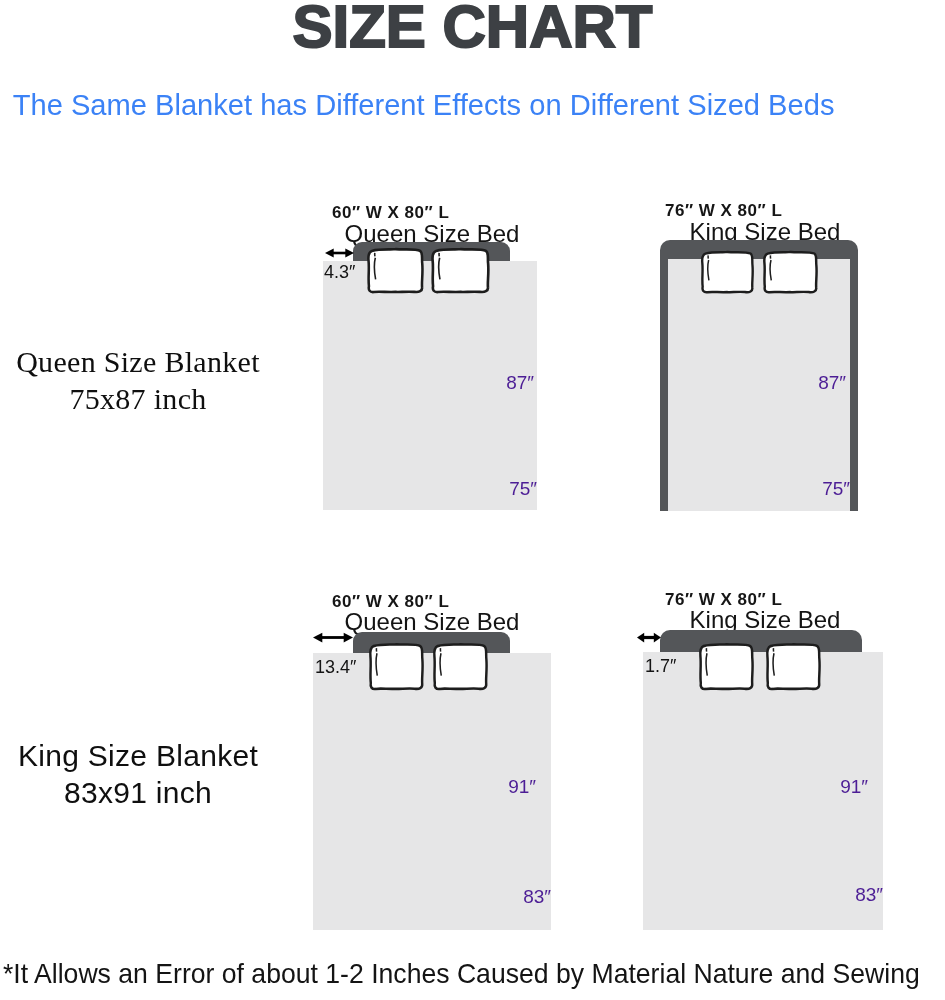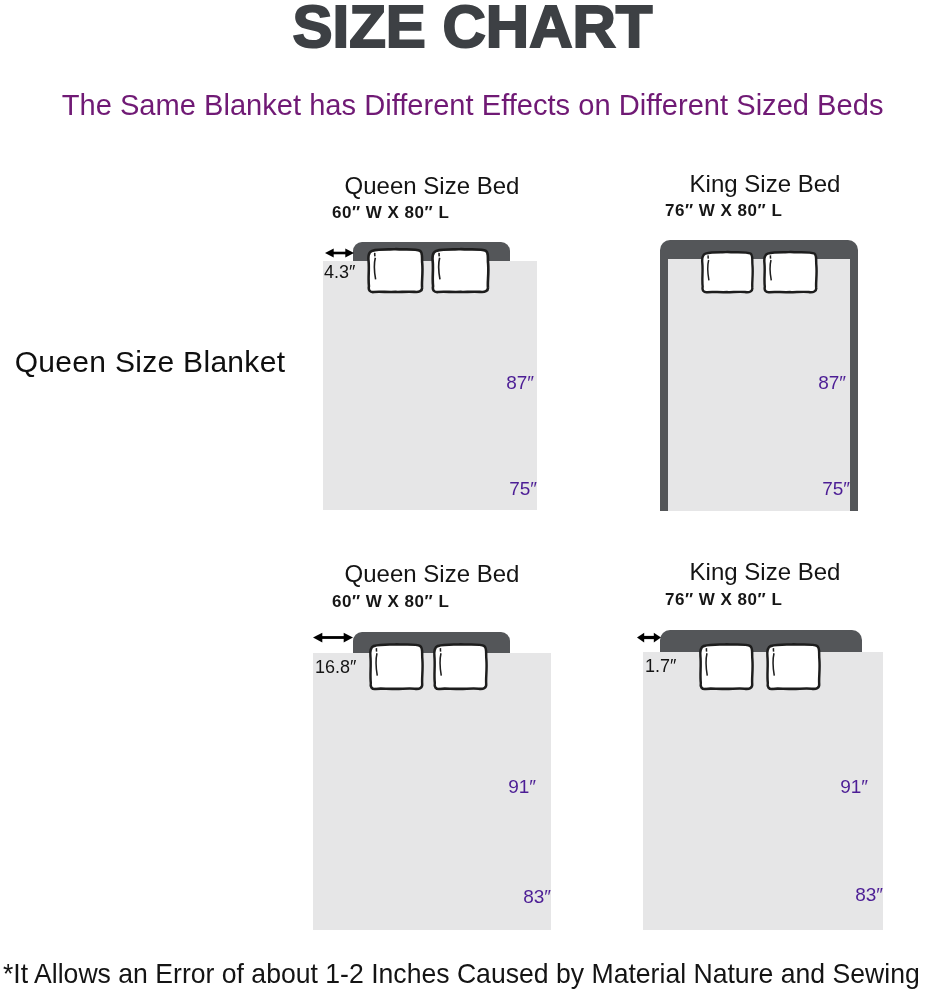--- a/index.html
+++ b/index.html
@@ -8,25 +8,25 @@
     font-family:"Liberation Sans","DejaVu Sans",sans-serif;color:var(--text,#111);border-radius:20px;
   }
   .abs{position:absolute;}
   .page-title{
     left:0;top:-8px;width:945px;text-align:center;
     font-size:60px;font-weight:bold;letter-spacing:0px;
     color:var(--title,#3d4044);
     -webkit-text-stroke:2px var(--title,#3d4044);
   }
   .subtitle{
-    left:0;top:88px;width:945px;text-align:center;
-    font-size:30px;color:#701a75;
+    left:0;top:88px;width:945px;
+    font-size:30px;color:#3b82f6;
   }
   .subtitle>span{display:inline-block;transform:scaleX(0.97);transform-origin:center;}
-  .bedname{font-size:24px;text-align:center;color:#141414;white-space:nowrap;}
+  .bedname{font-size:24px;text-align:center;color:#141414;white-space:nowrap;margin-top:48px;}
   .beddims{font-size:17px;font-weight:bold;text-align:left;color:#161616;white-space:nowrap;letter-spacing:0.5px;}
   .blanket-label{text-align:center;font-size:30px;line-height:37px;color:#0f0f0f;letter-spacing:0.3px;}
   .headboard{background:var(--bed-frame,#545659);border-radius:9px 9px 0 0;z-index:1;}
   .bedframe{background:var(--bed-frame,#545659);border-radius:10px 10px 0 0;z-index:1;}
   .blanket{background:var(--blanket,#e6e6e7);z-index:2;}
   .pillow{z-index:3;}
   .measure{font-size:19px;color:#4c1d95;z-index:4;white-space:nowrap;}
   .measure.right{text-align:right;}
   .measure.center{text-align:right;}
   .overhang-label{font-size:18px;color:#141414;z-index:5;white-space:nowrap;}
@@ -37,22 +37,23 @@
   .footnote>span{display:inline-block;transform:scaleX(0.95);transform-origin:left center;}
 </style>
 </head>
 <body>
 
 <div class="canvas">
 
   <div class="abs page-title">SIZE CHART</div>
   <div class="abs subtitle"><span>The Same Blanket has Different Effects on Different Sized Beds</span></div>
 
-  <div class="abs blanket-label" style="left:12px;top:343px;width:276px;">
+  <div class="abs blanket-label" style="left:0px;top:343px;width:276px;font-family:Liberation Serif, serif;">
     <div>Queen Size Blanket</div>
+    <div>75x87 inch</div>
   </div>
 
   <div class="abs bedname" style="left:332px;top:172px;width:200px;">Queen Size Bed</div>
   <div class="abs beddims" style="left:332px;top:203px;width:200px;">60″ W X 80″ L</div>
   <div class="abs headboard" style="left:353px;top:242px;width:157px;height:20px;"></div>
   <div class="abs blanket" style="left:323px;top:261px;width:214px;height:249px;"></div>
   <svg class="abs pillow" style="left:365px;top:246px;" width="61" height="49" viewBox="0 0 62 50" preserveAspectRatio="none">
     <path d="M7 5 C16 2.5 28 4 31 3.2 C40 4 52 2.5 56 5 C59 7 57.5 12 58.2 18 C59 28 57.5 36 58 42 C58.5 46 55 47.5 50 46.8 C42 46 34 47.5 31 46.8 C24 47.5 14 46 9 47 C5 47.5 3.2 45 4 41 C3 33 4.5 24 3.6 15 C3 9 4.5 6 7 5 Z" fill="#fff" stroke="#1d1d1d" stroke-width="2.6" stroke-linejoin="round"></path>
     <path d="M10.5 12 C9 18 9.5 27 10.8 34" fill="none" stroke="#1d1d1d" stroke-width="1.6"></path>
     <path d="M10 7 C9.7 8.5 9.9 9.5 10.1 10.5" fill="none" stroke="#1d1d1d" stroke-width="1.6"></path>
@@ -81,41 +82,45 @@
     <path d="M10 7 C9.7 8.5 9.9 9.5 10.1 10.5" fill="none" stroke="#1d1d1d" stroke-width="1.6"></path>
   </svg>
   <svg class="abs pillow" style="left:761px;top:249px;" width="59" height="46" viewBox="0 0 62 50" preserveAspectRatio="none">
     <path d="M7 5 C16 2.5 28 4 31 3.2 C40 4 52 2.5 56 5 C59 7 57.5 12 58.2 18 C59 28 57.5 36 58 42 C58.5 46 55 47.5 50 46.8 C42 46 34 47.5 31 46.8 C24 47.5 14 46 9 47 C5 47.5 3.2 45 4 41 C3 33 4.5 24 3.6 15 C3 9 4.5 6 7 5 Z" fill="#fff" stroke="#1d1d1d" stroke-width="2.6" stroke-linejoin="round"></path>
     <path d="M10.5 12 C9 18 9.5 27 10.8 34" fill="none" stroke="#1d1d1d" stroke-width="1.6"></path>
     <path d="M10 7 C9.7 8.5 9.9 9.5 10.1 10.5" fill="none" stroke="#1d1d1d" stroke-width="1.6"></path>
   </svg>
   <div class="abs measure right" style="left:802px;top:372px;width:44px;">87″</div>
   <div class="abs measure center" style="left:668px;top:478px;width:182px;">75″</div>
 
+  <div class="abs blanket-label" style="left:0px;top:737px;width:276px;">
+    <div>King Size Blanket</div>
+    <div>83x91 inch</div>
+  </div>
 
   <div class="abs bedname" style="left:332px;top:560px;width:200px;">Queen Size Bed</div>
   <div class="abs beddims" style="left:332px;top:592px;width:200px;">60″ W X 80″ L</div>
   <div class="abs headboard" style="left:353px;top:632px;width:157px;height:21px;"></div>
   <div class="abs blanket" style="left:313px;top:653px;width:238px;height:277px;"></div>
   <svg class="abs pillow" style="left:367px;top:641px;" width="59" height="51" viewBox="0 0 62 50" preserveAspectRatio="none">
     <path d="M7 5 C16 2.5 28 4 31 3.2 C40 4 52 2.5 56 5 C59 7 57.5 12 58.2 18 C59 28 57.5 36 58 42 C58.5 46 55 47.5 50 46.8 C42 46 34 47.5 31 46.8 C24 47.5 14 46 9 47 C5 47.5 3.2 45 4 41 C3 33 4.5 24 3.6 15 C3 9 4.5 6 7 5 Z" fill="#fff" stroke="#1d1d1d" stroke-width="2.6" stroke-linejoin="round"></path>
     <path d="M10.5 12 C9 18 9.5 27 10.8 34" fill="none" stroke="#1d1d1d" stroke-width="1.6"></path>
     <path d="M10 7 C9.7 8.5 9.9 9.5 10.1 10.5" fill="none" stroke="#1d1d1d" stroke-width="1.6"></path>
   </svg>
   <svg class="abs pillow" style="left:431px;top:641px;" width="59" height="51" viewBox="0 0 62 50" preserveAspectRatio="none">
     <path d="M7 5 C16 2.5 28 4 31 3.2 C40 4 52 2.5 56 5 C59 7 57.5 12 58.2 18 C59 28 57.5 36 58 42 C58.5 46 55 47.5 50 46.8 C42 46 34 47.5 31 46.8 C24 47.5 14 46 9 47 C5 47.5 3.2 45 4 41 C3 33 4.5 24 3.6 15 C3 9 4.5 6 7 5 Z" fill="#fff" stroke="#1d1d1d" stroke-width="2.6" stroke-linejoin="round"></path>
     <path d="M10.5 12 C9 18 9.5 27 10.8 34" fill="none" stroke="#1d1d1d" stroke-width="1.6"></path>
     <path d="M10 7 C9.7 8.5 9.9 9.5 10.1 10.5" fill="none" stroke="#1d1d1d" stroke-width="1.6"></path>
   </svg>
   <svg class="abs arrow" style="left:313px;top:631px;" width="40" height="13" viewBox="0 0 30 12" preserveAspectRatio="none">
     <line x1="5" y1="6" x2="25" y2="6" stroke="#000" stroke-width="2.6"></line>
     <polygon points="0,6 7,1.5 7,10.5" fill="#000"></polygon>
     <polygon points="30,6 23,1.5 23,10.5" fill="#000"></polygon>
   </svg>
-  <div class="abs overhang-label" style="left:315px;top:657px;">16.8″</div>
+  <div class="abs overhang-label" style="left:315px;top:657px;">13.4″</div>
   <div class="abs measure right" style="left:492px;top:776px;width:44px;">91″</div>
   <div class="abs measure center" style="left:313px;top:886px;width:238px;">83″</div>
 
   <div class="abs bedname" style="left:665px;top:558px;width:200px;">King Size Bed</div>
   <div class="abs beddims" style="left:665px;top:590px;width:200px;">76″ W X 80″ L</div>
   <div class="abs headboard" style="left:660px;top:630px;width:202px;height:22px;border-radius:10px 10px 0 0;"></div>
   <div class="abs blanket" style="left:643px;top:652px;width:240px;height:278px;"></div>
   <svg class="abs pillow" style="left:697px;top:641px;" width="59" height="51" viewBox="0 0 62 50" preserveAspectRatio="none">
     <path d="M7 5 C16 2.5 28 4 31 3.2 C40 4 52 2.5 56 5 C59 7 57.5 12 58.2 18 C59 28 57.5 36 58 42 C58.5 46 55 47.5 50 46.8 C42 46 34 47.5 31 46.8 C24 47.5 14 46 9 47 C5 47.5 3.2 45 4 41 C3 33 4.5 24 3.6 15 C3 9 4.5 6 7 5 Z" fill="#fff" stroke="#1d1d1d" stroke-width="2.6" stroke-linejoin="round"></path>
     <path d="M10.5 12 C9 18 9.5 27 10.8 34" fill="none" stroke="#1d1d1d" stroke-width="1.6"></path>

